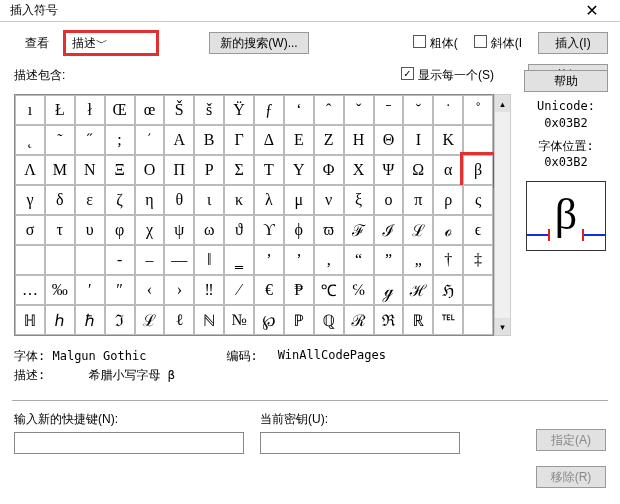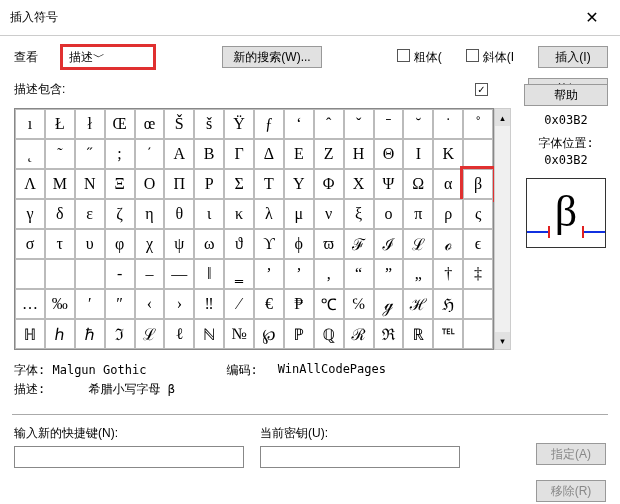--- a/index.html
+++ b/index.html
@@ -1,30 +1,30 @@
 <!DOCTYPE html>
 <html><head>
 <meta charset="utf-8">
 <style>
 * { box-sizing: border-box; margin: 0; padding: 0; }
 body { font-family: "Microsoft YaHei", "SimSun", sans-serif; font-size: 12px; background: #fff; width: 620px; height: 504px; overflow: hidden; }
-.titlebar { height: 36px; display: flex; align-items: center; justify-content: space-between; padding: 0 8px 0 10px; border-bottom: 1px solid #ccc; }
+.titlebar { height: 22px; display: flex; align-items: center; justify-content: space-between; padding: 0 8px 0 10px; border-bottom: 1px solid #ccc; }
 .close-x { width: 40px; height: 28px; display: flex; align-items: center; justify-content: center; font-size: 16px; cursor: pointer; }
-.toprow { display: flex; align-items: center; padding: 10px 12px 6px 14px; gap: 24px; }
+.toprow { display: flex; align-items: center; padding: 10px 12px 6px 14px; gap: 16px; margin-left: 11px; }
 .label { font-size: 12px; }
 .dropdown { display: inline-flex; align-items: center; width: 92px; height: 22px; border: 1px solid #888; padding: 0 6px; background: #fff; }
 .hl-red { outline: 3px solid #e03030; outline-offset: -1px; }
 .hl-red2 { outline: 3px solid #e03030; outline-offset: 0; }
 .btn { height: 22px; min-width: 70px; background: #e1e1e1; border: 1px solid #999; display: inline-flex; align-items: center; justify-content: center; padding: 0 10px; cursor: pointer; }
 .btn.disabled { color: #888; }
 .newsearch { min-width: 100px; }
 .spacer { flex: 1; }
 .chk { display: inline-flex; gap: 4px; }
 .chkbox { width: 13px; height: 13px; border: 1px solid #555; display: inline-flex; align-items: center; justify-content: center; font-size: 10px; background:#fff; }
-.row2 { display: flex; align-items: center; padding: 4px 12px 4px 14px; gap: 10px; }
+.row2 { display: flex; align-items: center; padding: 4px 12px 4px 14px; gap: 4px; }
 .main { display: flex; padding: 4px 12px 6px 14px; gap: 10px; }
 .gridwrap { position: relative; }
 .grid { border: 1px solid #888; background: #fff; width: 480px; }
 .grow { display: flex; }
 .gcell { width: 30px; height: 30px; border: 1px solid #bbb; display: flex; align-items: center; justify-content: center; font-family: "Times New Roman", serif; font-size: 16px; background: #fff; }
 .scrollbar { position: absolute; right: -17px; top: 0; bottom: 0; width: 17px; background: #f0f0f0; border: 1px solid #ccc; display: flex; flex-direction: column; justify-content: space-between; align-items: center; }
 .sbtn { width: 15px; height: 17px; background: #e1e1e1; display:flex; align-items:center; justify-content:center; font-size:9px; }
 .rightcol { display: flex; flex-direction: column; gap: 6px; align-items: stretch; margin-left: 20px; width: 90px; }
 .info { text-align: center; font-family: "Consolas","SimSun",monospace; font-size: 12px; line-height: 1.4; }
 .preview { width: 80px; height: 70px; border: 1px solid #333; margin: 4px auto 0; position: relative; background:#fff; display:flex; align-items:center; justify-content:center; }
@@ -65,20 +65,21 @@
     <span>斜体(I</span>
   </label>
   <div class="btn">插入(I)</div>
 </div>
 
 <div class="row2">
   <span>描述包含:</span>
   <div class="spacer"></div>
   <label class="chk" style="margin-right:30px">
     <span class="chkbox">✓</span>
+    <span>显示每一个(S)</span>
   </label>
   <div class="btn" style="min-width:80px">关闭</div>
 </div>
 
 <div class="main">
   <div class="gridwrap">
     <div class="grid" id="grid">
         <div class="grow">
           <div class="gcell">ı</div>
           <div class="gcell">Ł</div>
@@ -225,20 +226,21 @@
         </div>
       </div>
     <div class="scrollbar">
       <div class="sbtn">▴</div>
       <div class="sbtn">▾</div>
     </div>
   </div>
   <div class="rightcol">
     <div class="btn" style="margin-top:-24px;min-width:80px">帮助</div>
     <div class="info">
+      <div>Unicode:</div>
       <div>0x03B2</div>
     </div>
     <div class="info">
       <div>字体位置:</div>
       <div>0x03B2</div>
     </div>
     <div class="preview">
       <span class="glyph">β</span>
       <div class="bl" style="left:0;width:22px;bottom:14px"></div>
       <div class="bl" style="right:0;width:22px;bottom:14px"></div>

